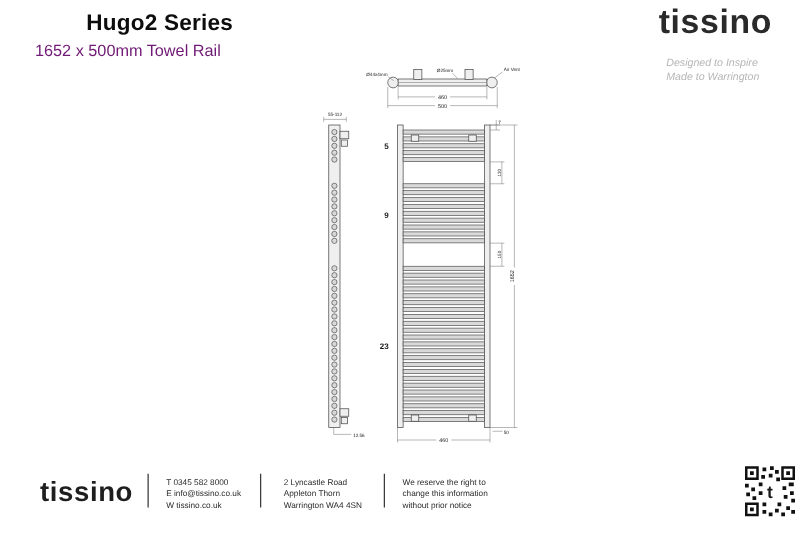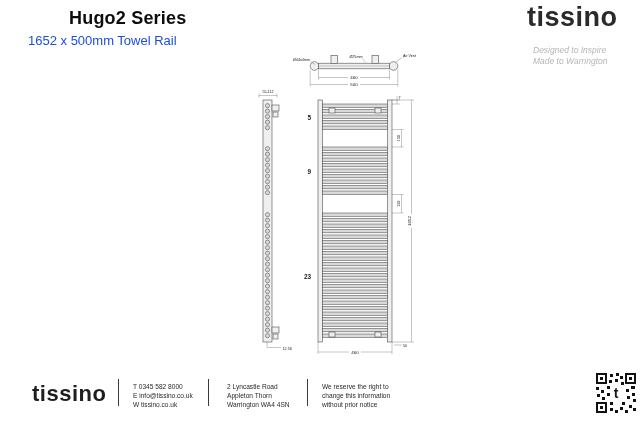--- a/index.html
+++ b/index.html
@@ -1,20 +1,20 @@
 <!DOCTYPE html>
 <html><head>
 <meta charset="utf-8">
 <style>
   html,body{margin:0;padding:0;background:#fff;}
   .page{position:relative;width:640px;height:446px;background:#fff;overflow:hidden;
         font-family:"Liberation Sans", sans-serif;color:#111;}
   
   .title{position:absolute;left:28px;top:8px;font-size:18px;font-weight:bold;letter-spacing:.2px;color:#0d0d0d;margin-left:41px;}
-  .subtitle{position:absolute;left:28px;top:33px;font-size:13px;color:#1d4ed8;text-align:center;}
+  .subtitle{position:absolute;left:28px;top:33px;font-size:13px;color:#701a75;text-align:center;}
   .brand{position:absolute;left:527px;top:2px;}
   .wordmark{font-size:27px;font-weight:bold;letter-spacing:.5px;color:#2a2a2a;line-height:30px;}
   .tagline{font-size:8.5px;color:#b5b5b5;line-height:10.5px;margin-top:13px;padding-left:6px;font-style:italic;}
   
   svg.drawing{position:absolute;left:0;top:0;}
   .thin{stroke:#6e6e6e;stroke-width:.4;fill:none;}
   .part{fill:#efefef;stroke:#4d4d4d;stroke-width:.6;}
   .tube{fill:#d9d9d9;stroke:#4d4d4d;stroke-width:.55;}
   .wbox{fill:#ffffff;stroke:none;}
   text{fill:#1a1a1a;font-family:"Liberation Sans",sans-serif;}

